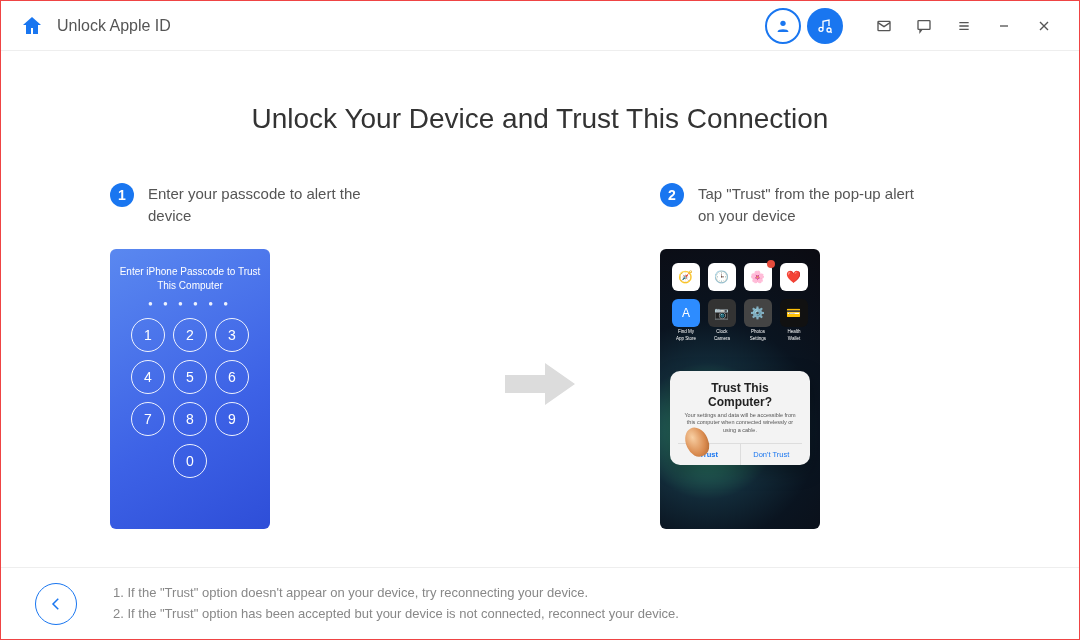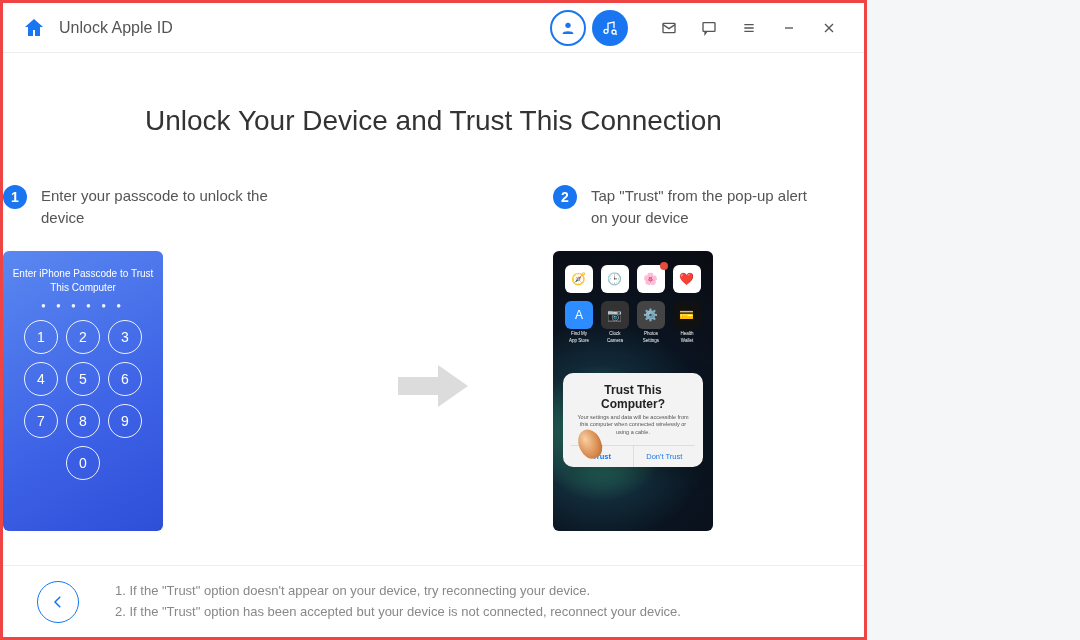--- a/index.html
+++ b/index.html
@@ -1,26 +1,26 @@
 <!DOCTYPE html>
 <html><head>
 <meta charset="utf-8">
 <style>
 html,body{margin:0;padding:0;width:1080px;height:640px;font-family:"Segoe UI",Arial,sans-serif;background:#f5f6f7;color:#333;overflow:hidden}
-.app{width:867px;height:640px;background:#fff;position:relative;border:3px solid #ef4444;box-sizing:border-box}
+.app{width:1080px;height:640px;background:#fff;position:relative;border:1px solid #ef4444;box-sizing:border-box}
 .titlebar{height:50px;display:flex;align-items:center;padding:0 18px;border-bottom:1px solid #eee;box-sizing:border-box}
 .titlebar .home-icon{color:#1976f0;width:26px;height:26px;display:flex;align-items:center;justify-content:center;margin-right:12px}
 .titlebar .title{font-size:16px;color:#555}
 .titlebar .grow{flex:1}
 .titlebar .icobtn{width:34px;height:34px;display:flex;align-items:center;justify-content:center;margin-left:6px;color:#555;cursor:pointer;border-radius:4px}
 .titlebar .icobtn.bubble{width:36px;height:36px;border-radius:50%;background:#1976f0;color:#fff}
 .titlebar .icobtn.bubble-outline{width:36px;height:36px;border-radius:50%;border:2px solid #1976f0;color:#1976f0;box-sizing:border-box}
 .titlebar .icobtn svg{width:16px;height:16px}
 
-.content{position:absolute;top:50px;left:0;right:0;bottom:72px;display:flex;flex-direction:column;}
+.content{position:absolute;top:50px;left:0;right:0;bottom:72px;display:flex;flex-direction:column;align-items:center}
 .heading{font-size:28px;font-weight:500;color:#333;margin-top:52px;margin-bottom:48px;text-align:center}
 
 .steps{width:860px;display:flex;align-items:flex-start;justify-content:space-between;position:relative}
 .step{width:310px}
 .stephdr{display:flex;align-items:flex-start;margin-bottom:22px}
 .stepnum{width:24px;height:24px;border-radius:50%;background:#1976f0;color:#fff;font-size:14px;font-weight:600;display:flex;align-items:center;justify-content:center;margin-right:14px;flex-shrink:0}
 .steptext{font-size:15px;color:#555;line-height:1.45;max-width:230px}
 
 .arrow{position:absolute;left:395px;top:180px;color:#dcdcdc}
 .arrow svg{width:70px;height:42px}
@@ -111,21 +111,21 @@
   </div>
 
   <div class="content">
     <div class="heading">Unlock Your Device and Trust This Connection</div>
 
     <div class="steps">
 
       <div class="step">
         <div class="stephdr">
           <div class="stepnum">1</div>
-          <div class="steptext">Enter your passcode to unlock the device</div>
+          <div class="steptext">Enter your passcode to alert the device</div>
         </div>
         <div class="phone blue">
           <div class="pbtitle">Enter iPhone Passcode to Trust This Computer</div>
           <div class="dots">● ● ● ● ● ●</div>
           <div class="pad">
             <div class="key">1</div>
             <div class="key">2</div>
             <div class="key">3</div>
             <div class="key">4</div>
             <div class="key">5</div>

